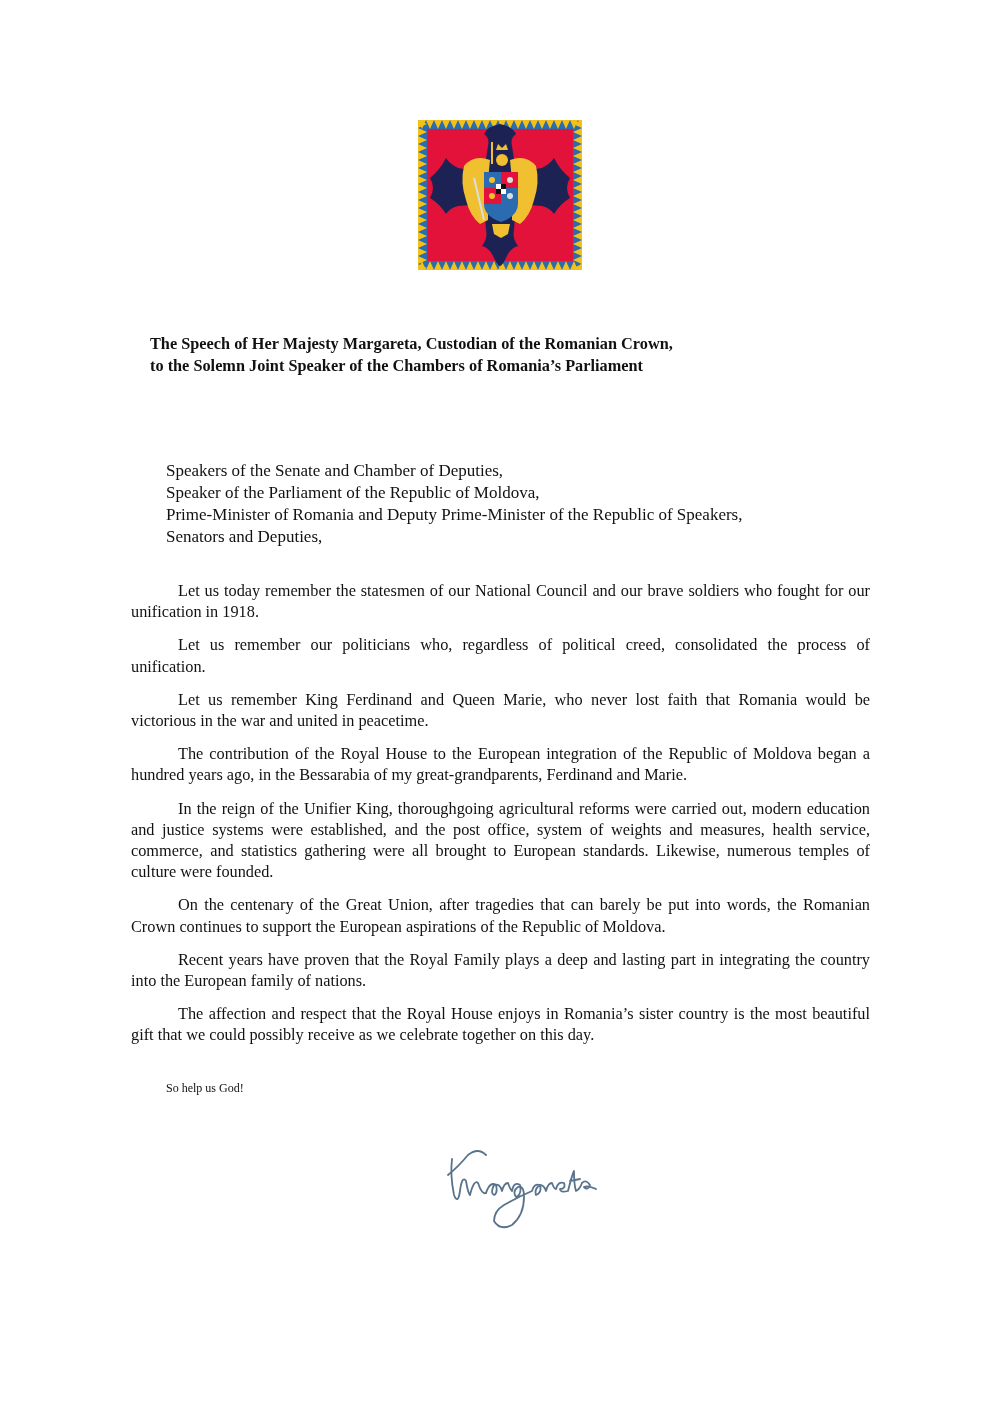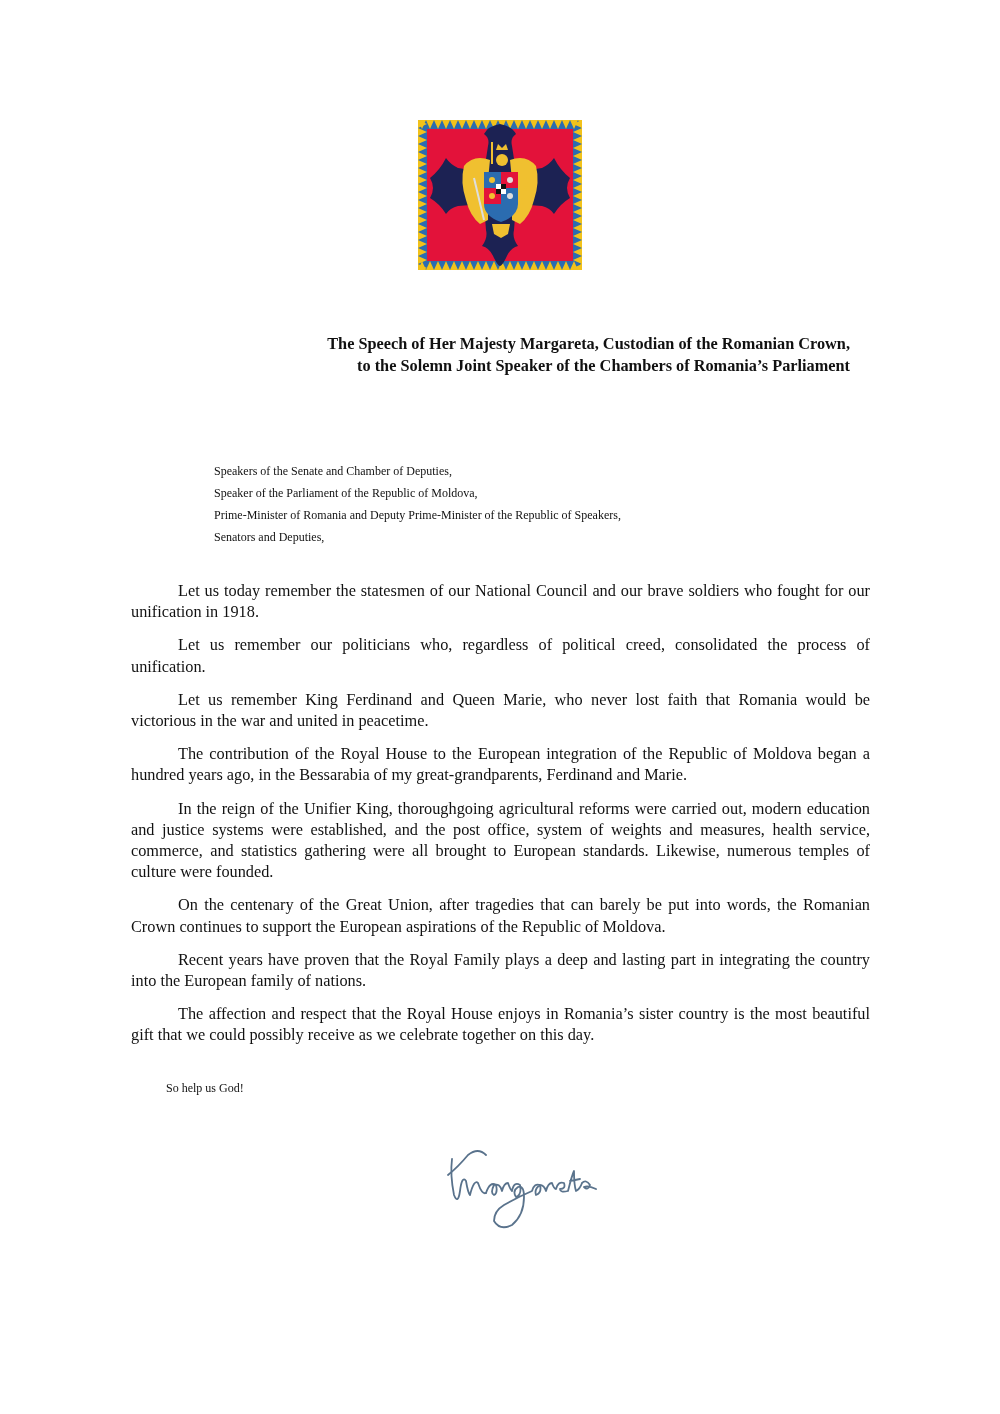--- a/index.html
+++ b/index.html
@@ -7,26 +7,26 @@
       width: 1000px; height: 1414px; position: relative; overflow: hidden;
       font-family: "Liberation Serif", "DejaVu Serif", serif;
       color: #111111;
     }
     .flag {
       position: absolute; left: 418px; top: 120px; width: 164px; height: 150px;
     }
     .flag svg { width: 100%; height: 100%; display: block; }
     .title {
       position: absolute; left: 150px; width: 700px; top: 333px;
-      text-align: right; font-weight: bold; font-size: 16.3px; line-height: 22px;
+      text-align: left; font-weight: bold; font-size: 16.3px; line-height: 22px;
     }
     .title div { white-space: nowrap; }
     .salutation {
       position: absolute; left: 166px; top: 460px;
-      font-size: 12px; line-height: 22px; margin-left: 48px;
+      font-size: 17px; line-height: 22px;
     }
     .salutation div { white-space: nowrap; }
     .body-text {
       position: absolute; left: 119px; width: 763px; top: 568px;
       font-size: 16.3px; line-height: 21.2px;
       text-align: justify;
     }
     .body-text p { margin: 12px; text-indent: 47px; }
     .closing {
       position: absolute; left: 166px; top: 1077px;

